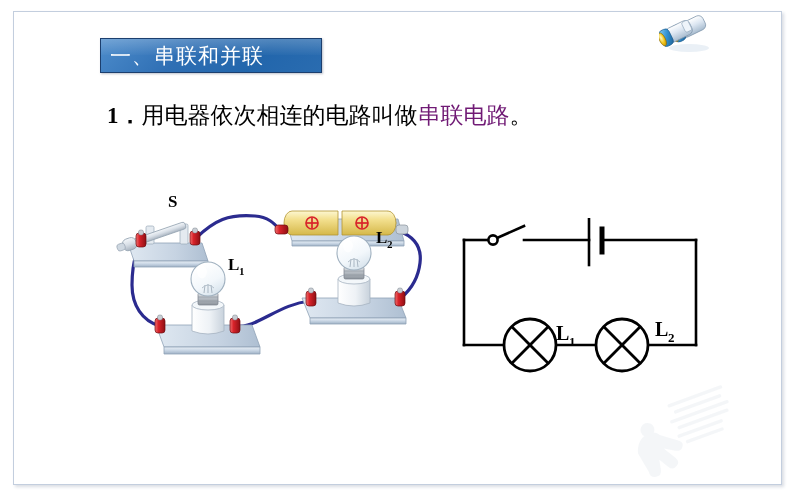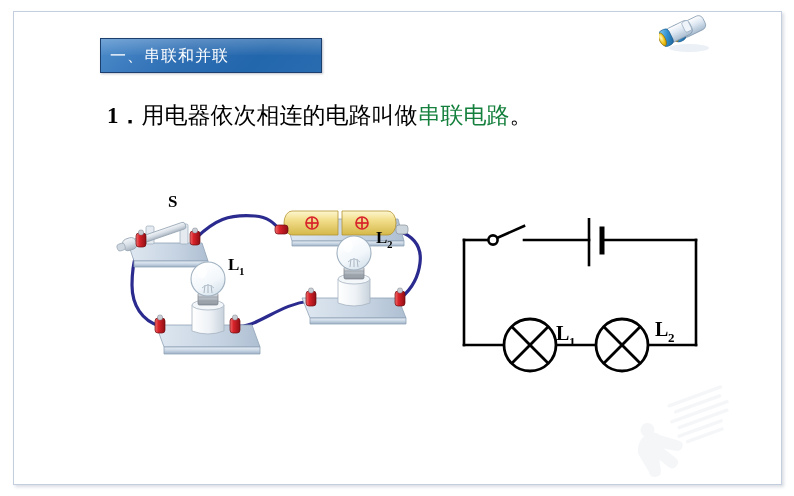--- a/index.html
+++ b/index.html
@@ -44,41 +44,41 @@
     left: 0; top: 0; right: 0; height: 48%;
     background: linear-gradient(to bottom, rgba(255,255,255,0.22), rgba(255,255,255,0.02));
     pointer-events: none;
   }
   #heading-text {
     position: absolute;
     left: 9px;
     top: 50%;
     transform: translateY(-50%);
     color: #ffffff;
-    font-size: 16px;
+    font-size: 21px;
     letter-spacing: 1px;
     font-family: "Liberation Serif", "DejaVu Serif", serif;
     white-space: nowrap;
   }
   
   #statement {
     position: absolute;
     left: 107px;
     top: 100px;
     font-size: 23px;
     color: #000000;
     white-space: nowrap;
     font-family: "Liberation Serif", "DejaVu Serif", serif;
   }
   #statement .num {
     font-weight: bold;
     font-family: "Liberation Serif", "DejaVu Serif", serif;
   }
   #statement .hl {
-    color: #15803d;
+    color: #701a75;
   }
   
   #binoculars-icon {
     position: absolute;
     left: 659px;
     top: 10px;
     width: 56px;
     height: 44px;
   }
   

